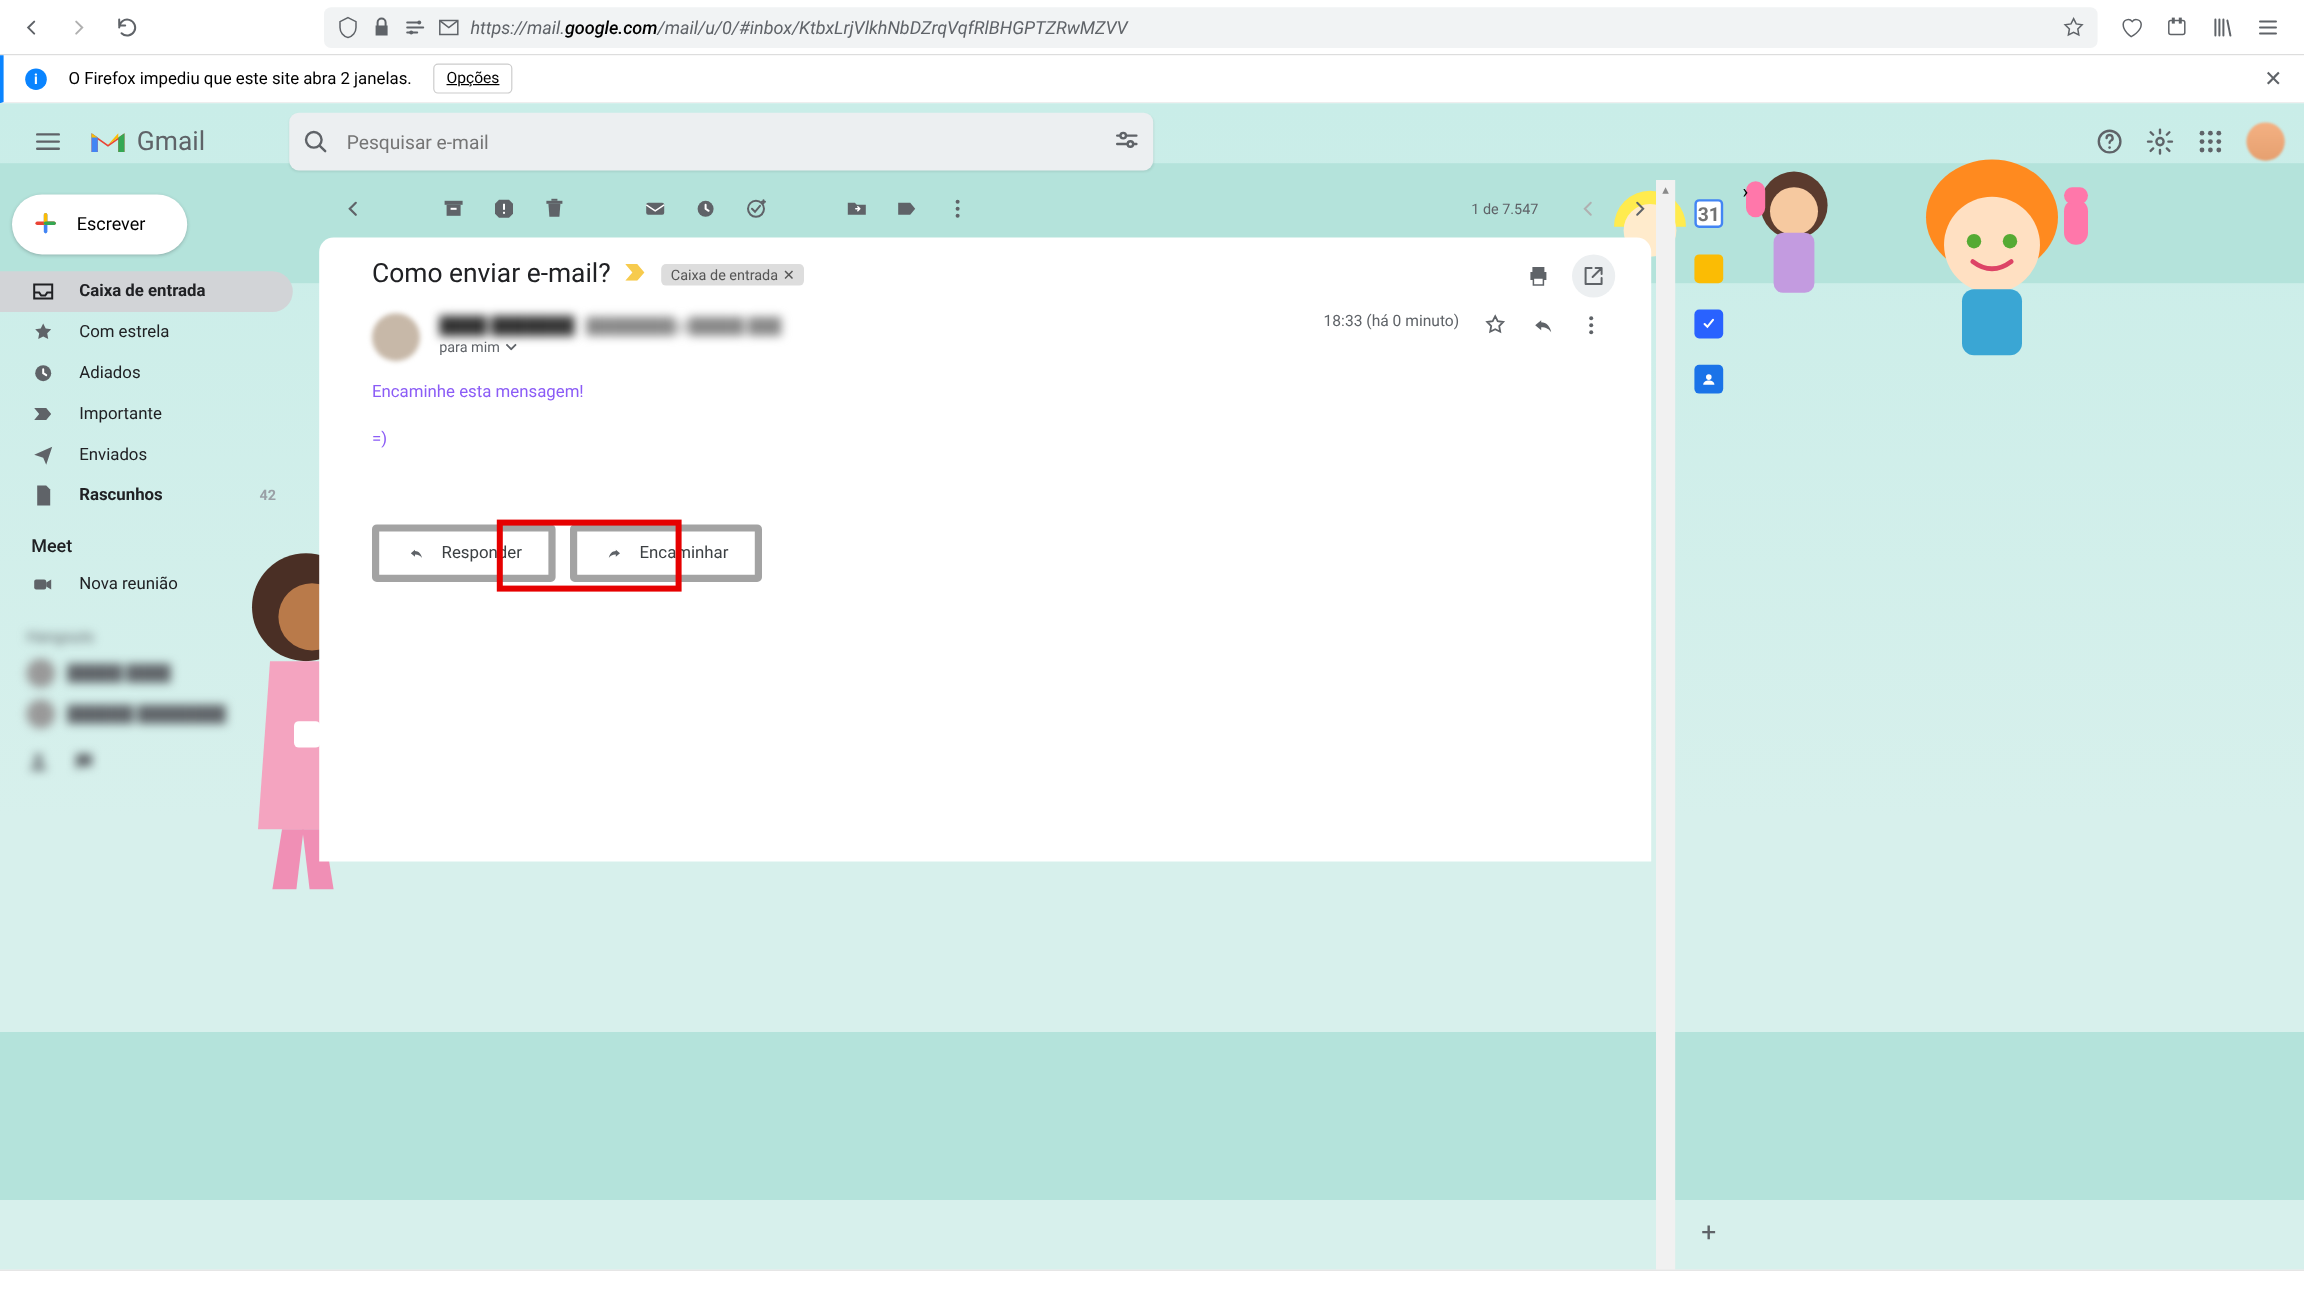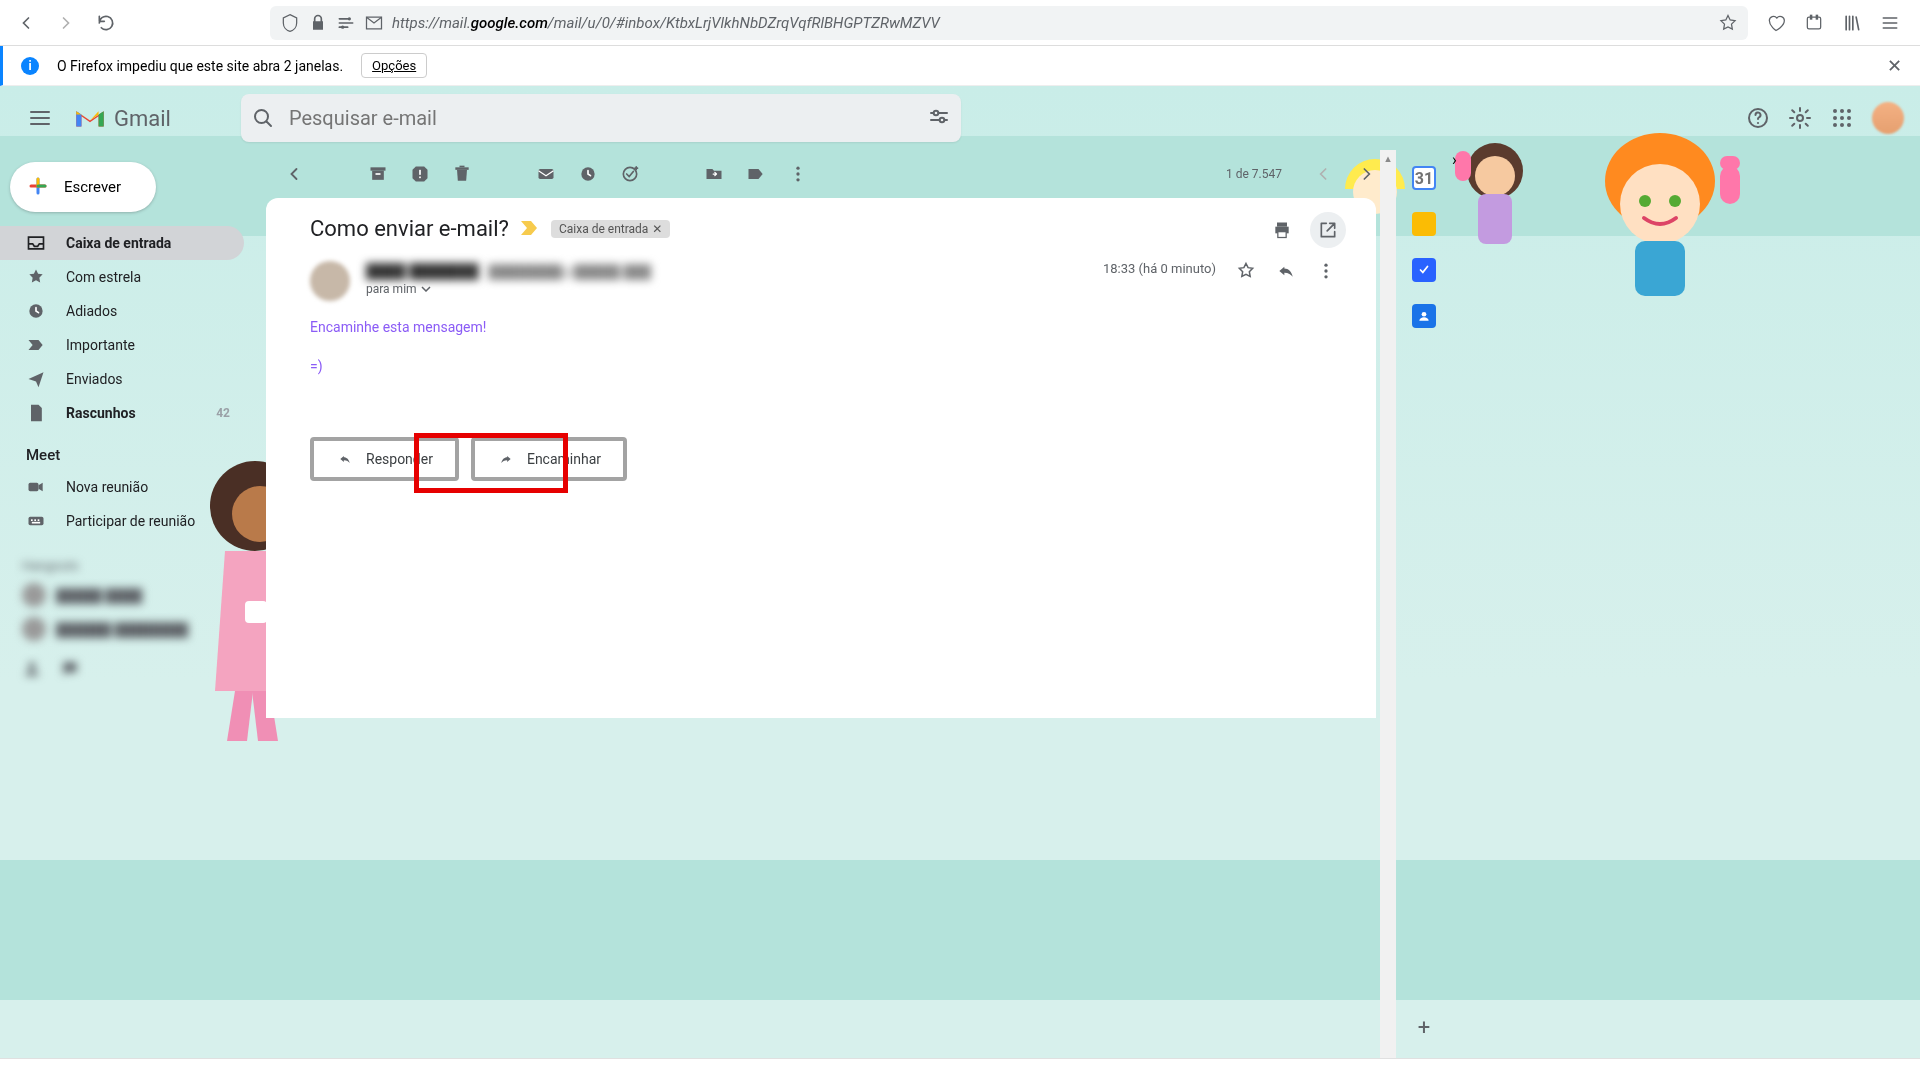--- a/index.html
+++ b/index.html
@@ -24,21 +24,21 @@
   .gmail-area { position:relative; height: calc(1080px - 46px - 40px); background: linear-gradient(#c9ede8 0%, #d7f0ec 60%); }
   .bg-stripe1 { position:absolute; left:0; right:0; top:50px; height:100px; background:#b4e3db; z-index:0; }
   .bg-stripe2 { position:absolute; left:0; right:0; bottom:80px; height:140px; background:#b4e3db; z-index:0; }
 
   .gmail-header { position:relative; z-index:2; height:64px; display:flex; align-items:center; padding:0 16px; gap:10px; }
   .hamburger { width:48px; height:48px; display:flex; align-items:center; justify-content:center; color:#5f6368; }
   .gmail-logo { display:flex; align-items:center; gap:8px; }
   .gmail-logo .logo-mark { width:32px; height:24px; position:relative; }
   .gmail-logo .logo-text { font-size:22px; color:#5f6368; }
   .search-container { margin-left:60px; width:720px; height:48px; background:#eceff1; border-radius:8px; display:flex; align-items:center; padding:0 10px; gap:14px; color:#5f6368; box-shadow:0 1px 2px rgba(0,0,0,.08); }
-  .search-container input { border:none; background:transparent; flex:1; font-size:20px; color:#404040; outline:none; }
+  .search-container input { border:none; background:transparent; flex:1; font-size:16px; color:#404040; outline:none; }
   .header-right { margin-left:auto; display:flex; align-items:center; gap:18px; color:#5f6368; }
   .avatar-circle { width:32px; height:32px; border-radius:50%; background:linear-gradient(#f4b183,#e6a070); filter:blur(1px); }
 
   
   .gmail-body { position:relative; z-index:2; display:flex; height:calc(100% - 64px); }
   .sidebar { width:256px; padding-top:8px; }
   .compose-btn { margin:4px 0 14px 10px; width:146px; height:50px; background:#fff; border-radius:28px; box-shadow:0 1px 3px rgba(60,64,67,.3); display:flex; align-items:center; gap:14px; padding-left:16px; font-size:15px; color:#000000; }
   .compose-plus { font-size:24px; position:relative; top:-1px; }
   .compose-plus svg { display:block; }
   .side-item { height:34px; display:flex; align-items:center; gap:20px; padding-left:26px; font-size:14px; color:#202124; border-top-right-radius:17px; border-bottom-right-radius:17px; margin-right:12px; position:relative; }
@@ -76,21 +76,21 @@
   .sender-row { display:flex; align-items:flex-start; gap:16px; margin-top:20px; }
   .sender-avatar { width:40px; height:40px; border-radius:50%; background:#c7b8a8; filter:blur(2px); }
   .sender-info { flex:1; }
   .sender-name { filter:blur(4px); color:#333; font-weight:600; font-size:14px; }
   .sender-email { filter:blur(4px); color:#888; font-size:13px; margin-left:6px; }
   .to-line { font-size:12px; color:#5f6368; display:flex; align-items:center; gap:4px; margin-top:2px; }
   .meta-right { display:flex; align-items:flex-start; gap:20px; color:#5f6368; font-size:13px; }
 
   .body-text { margin-top:16px; font-size:14px; color:#8b5cf6; line-height:1.5; }
   .action-buttons { margin-top:60px; display:flex; gap:12px; }
-  .pill-btn { border:4px solid #a3a3a3; border-radius:4px; padding:10px 22px; display:flex; align-items:center; gap:12px; font-size:14px; color:#3c4043; background:#fff; }
+  .pill-btn { border:6px solid #a3a3a3; border-radius:4px; padding:10px 22px; display:flex; align-items:center; gap:12px; font-size:14px; color:#3c4043; background:#fff; }
   .highlight-box { position:absolute; border:5px solid #e60000; }
 
   
   .v-scroll { width:16px; background:#f1f1f1; display:flex; flex-direction:column; align-items:center; margin-left:4px; }
   .v-scroll .arrow { height:16px; color:#8a8a8a; font-size:11px; display:flex; align-items:center; justify-content:center; width:100%; }
   .v-scroll .track { flex:1; width:100%; position:relative; }
 
   
   .side-panel { width:56px; display:flex; flex-direction:column; align-items:center; gap:22px; padding-top:16px; color:#5f6368; }
   .side-panel .app-icon { width:24px; height:24px; border-radius:4px; display:flex; align-items:center; justify-content:center; font-size:16px; }
@@ -329,32 +329,20 @@
       <div class="meet-label">Meet</div>
       <div class="side-item">
         <span class="side-icon">
             <svg class="icon-svg" viewBox="0 0 24 24">
               <rect x="3" y="7" width="12" height="10" rx="2" fill="#5f6368"></rect>
               <path d="M15 10l5-3v10l-5-3z" fill="#5f6368"></path>
             </svg>
           </span>
         <span>Nova reunião</span>
       </div>
-      <div class="side-item">
-        <span class="side-icon">
-            <svg class="icon-svg" viewBox="0 0 24 24">
-              <rect x="3" y="7" width="18" height="10" rx="2" fill="#5f6368"></rect>
-              <rect x="6" y="10" width="2" height="2" fill="#fff"></rect>
-              <rect x="10" y="10" width="2" height="2" fill="#fff"></rect>
-              <rect x="14" y="10" width="2" height="2" fill="#fff"></rect>
-              <rect x="7" y="13" width="10" height="2" fill="#fff"></rect>
-            </svg>
-          </span>
-        <span>Participar de reunião</span>
-      </div>
 
       <div class="hangouts-blur">
         <div>Hangouts</div>
         <div class="row">
             <div class="dot"></div>
             <div>█████ ████</div>
           </div>
         <div class="row">
             <div class="dot"></div>
             <div>██████ ████████</div>

